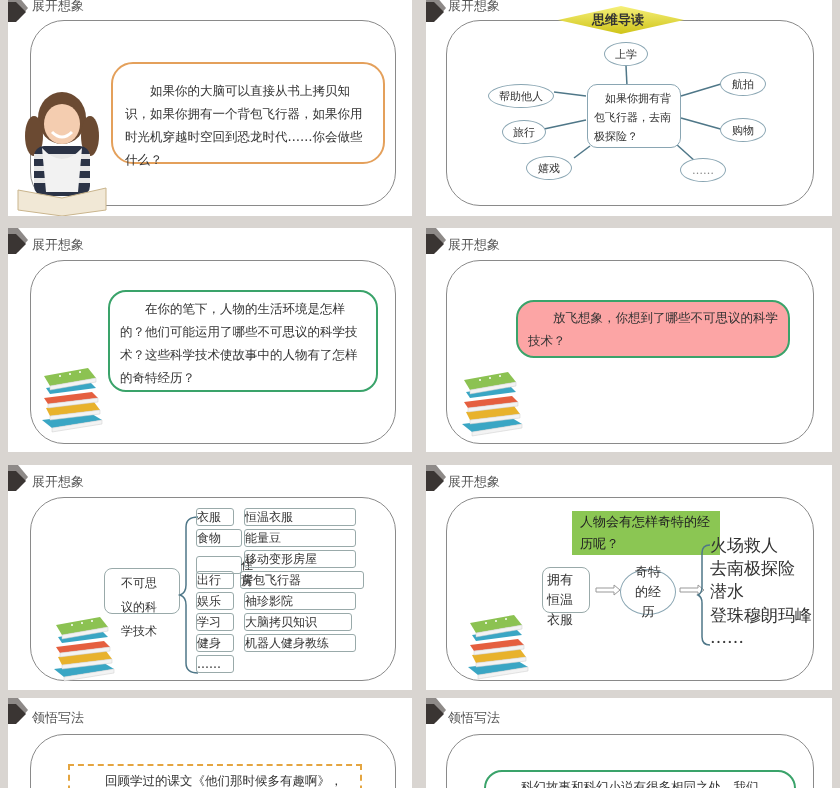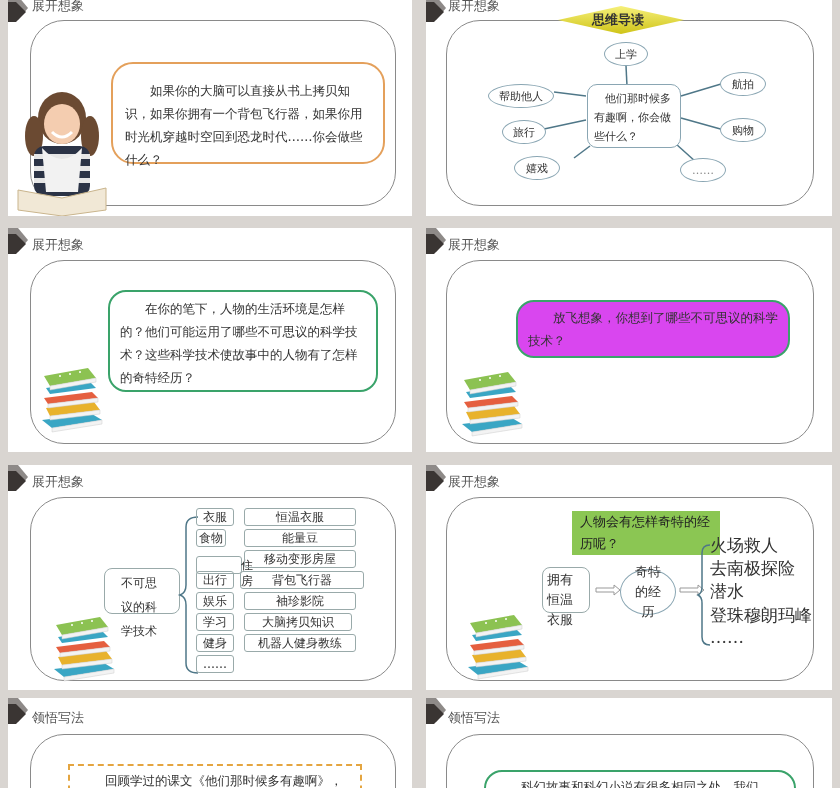--- a/index.html
+++ b/index.html
@@ -5,28 +5,28 @@
   * { box-sizing: border-box; margin: 0; padding: 0; }
   html, body { width: 840px; height: 788px; overflow: hidden; }
   body { background: #d9d5d1; position: relative; font-family: "DejaVu Serif", "Liberation Serif", serif; color: #333; }
   .slide { position: absolute; background: #fff; overflow: hidden; }
   .marker { position: absolute; left: 0; top: 0; width: 20px; height: 26px; }
   .slide-title { position: absolute; left: 31px; top: 0px; font-size: 13px; color: #555; line-height: 16px; }
   .frame { position: absolute; border: 1px solid #8a8a8a; border-radius: 34px; background: #fff; }
   .bubble { position: absolute; font-size: 12.5px; line-height: 23px; color: #333; padding: 8px 12px; text-indent: 2em; }
   .orange { border: 2px solid #e4a05b; border-radius: 22px; }
   .green { border: 2px solid #3aa36a; border-radius: 18px; }
-  .green-fill { background: #d946ef; }
+  .green-fill { background: #fca5a5; }
   .dashed { border: 2px dashed #e4a540; border-radius: 0; }
   
   .node { position: absolute; border: 1px solid #8aa6b3; border-radius: 50%; background: #fff; font-size: 11px; color: #333; display: flex; align-items: center; justify-content: center; }
   .center-node { position: absolute; border: 1px solid #8aa6b3; border-radius: 10px; background: #fff; font-size: 11px; line-height: 19px; padding: 4px 6px; text-align: left; }
   .diamond-label { position: absolute; font-size: 13px; color: #333; font-weight: bold; }
   
-  .cat, .tech { position: absolute; border: 1px solid #9aa; border-radius: 3px; font-size: 12px; height: 18px; line-height: 16px; text-align: center; color: #333; }
+  .cat, .tech { position: absolute; border: 1px solid #9aa; border-radius: 3px; font-size: 12px; height: 18px; line-height: 16px; text-align: left; color: #333; }
   .root-box { position: absolute; border: 1px solid #9aa; border-radius: 8px; font-size: 12px; line-height: 24px; padding: 2px 16px; }
   .qbar { position: absolute; background: #8bc653; font-size: 13px; color: #222; padding: 0 8px; line-height: 22px; }
   .exp { position: absolute; font-size: 17px; color: #333; line-height: 23px; }
   svg { position: absolute; overflow: visible; }
 </style>
 </head>
 <body>
 
 <svg width="0" height="0" style="position:absolute">
   <defs>
@@ -93,26 +93,26 @@
     <g stroke="#4f7788" stroke-width="1.5">
       <line x1="200" y1="70" x2="201" y2="90"></line>
       <line x1="255" y1="100" x2="295" y2="88"></line>
       <line x1="255" y1="122" x2="298" y2="134"></line>
       <line x1="250" y1="148" x2="270" y2="166"></line>
       <line x1="164" y1="150" x2="148" y2="162"></line>
       <line x1="160" y1="124" x2="118" y2="133"></line>
       <line x1="160" y1="100" x2="128" y2="96"></line>
     </g>
   </svg>
-  <div class="center-node" style="left:161px;top:88px;width:94px;height:64px;text-indent:1em;">他们那时候多有趣啊，你会做些什么？</div>
+  <div class="center-node" style="left:161px;top:88px;width:94px;height:64px;text-indent:1em;">如果你拥有背包飞行器，去南极探险？</div>
   <div class="node" style="left:178px;top:46px;width:44px;height:24px;">上学</div>
   <div class="node" style="left:294px;top:76px;width:46px;height:24px;">航拍</div>
   <div class="node" style="left:294px;top:122px;width:46px;height:24px;">购物</div>
   <div class="node" style="left:254px;top:162px;width:46px;height:24px;color:#888;">……</div>
-  <div class="node" style="left:88px;top:160px;width:46px;height:24px;text-align:right;">嬉戏</div>
+  <div class="node" style="left:100px;top:160px;width:46px;height:24px;text-align:right;">嬉戏</div>
   <div class="node" style="left:76px;top:124px;width:44px;height:24px;">旅行</div>
   <div class="node" style="left:62px;top:88px;width:66px;height:24px;">帮助他人</div>
 </div>
 
 <div class="slide" style="left:8px;top:228px;width:404px;height:224px;">
   <svg class="marker" viewBox="0 0 20 26">
       <use href="#marker-shape"></use>
     </svg>
   <div class="slide-title" style="left:24px;top:9px;">展开想象</div>
   <div class="frame" style="left:22px;top:32px;width:366px;height:184px;"></div>
@@ -139,21 +139,21 @@
       <use href="#marker-shape"></use>
     </svg>
   <div class="slide-title" style="left:24px;top:9px;">展开想象</div>
   <div class="frame" style="left:22px;top:32px;width:366px;height:184px;"></div>
   <div class="root-box" style="left:96px;top:103px;width:76px;height:46px;overflow:visible;">不可思议的科学技术</div>
   <svg style="left:172px;top:50px;" width="20" height="160" viewBox="0 0 20 160">
     <path d="M18,2 Q6,2 6,12 L6,70 Q6,78 0,80 Q6,82 6,90 L6,148 Q6,158 18,158" stroke="#4f7788" stroke-width="1.5" fill="none"></path>
   </svg>
   <div class="cat" style="left:188px;top:43px;width:38px;">衣服</div>
   <div class="tech" style="left:236px;top:43px;width:112px;">恒温衣服</div>
-  <div class="cat" style="left:188px;top:64px;width:30px;">食物</div>
+  <div class="cat" style="left:188px;top:64px;width:46px;">食物</div>
   <div class="tech" style="left:236px;top:64px;width:112px;font-family:Liberation Serif, serif;">能量豆</div>
   <div class="cat" style="left:188px;top:91px;width:38px;padding-left:44px;">住房</div>
   <div class="tech" style="left:236px;top:85px;width:112px;">移动变形房屋</div>
   <div class="cat" style="left:188px;top:106px;width:38px;">出行</div>
   <div class="tech" style="left:232px;top:106px;width:124px;">背包飞行器</div>
   <div class="cat" style="left:188px;top:127px;width:38px;">娱乐</div>
   <div class="tech" style="left:236px;top:127px;width:112px;">袖珍影院</div>
   <div class="cat" style="left:188px;top:148px;width:38px;">学习</div>
   <div class="tech" style="left:236px;top:148px;width:108px;">大脑拷贝知识</div>
   <div class="cat" style="left:188px;top:169px;width:38px;">健身</div>

